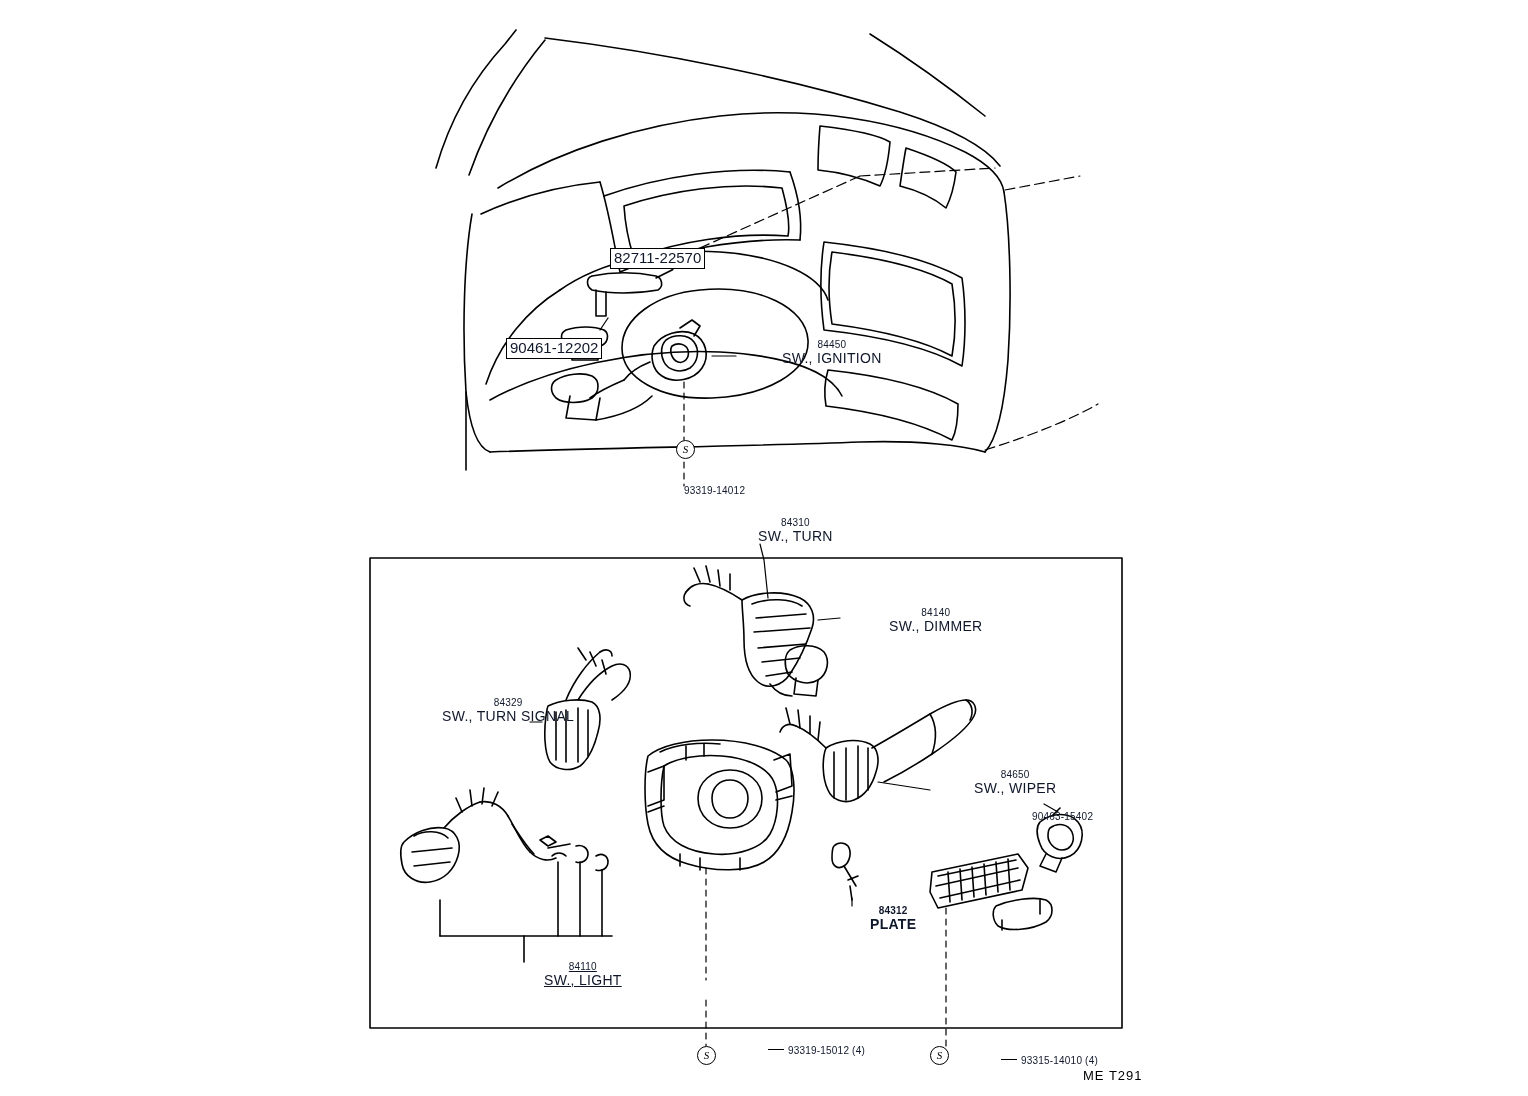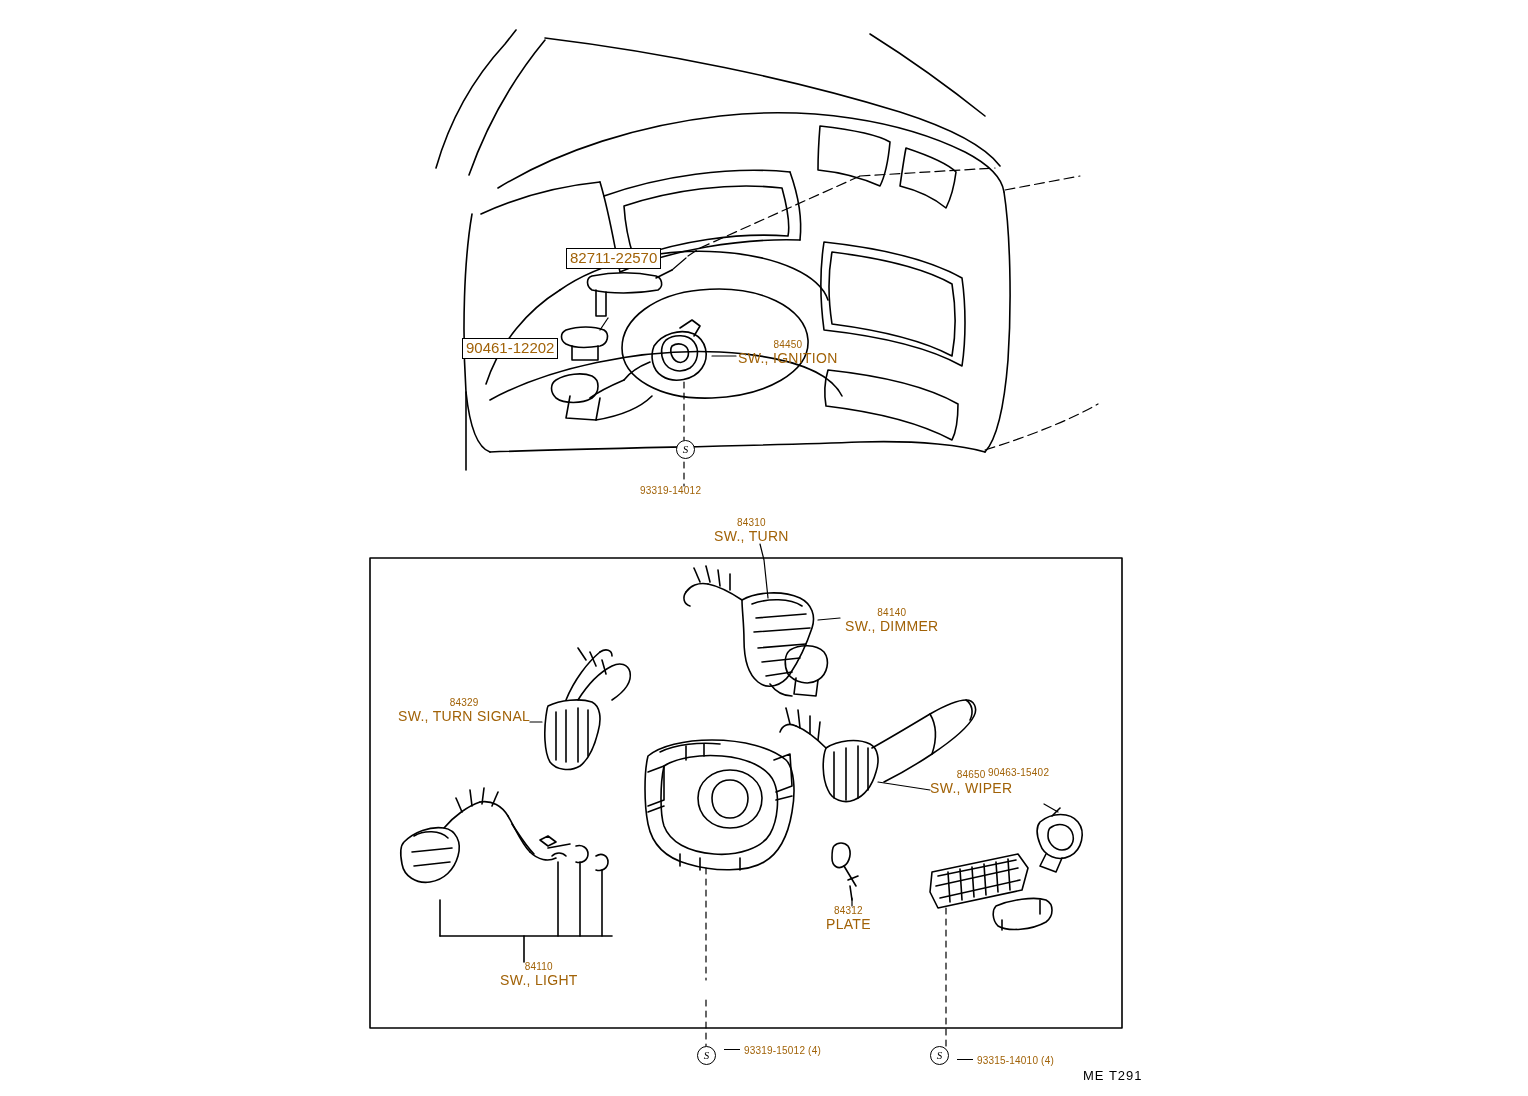--- a/index.html
+++ b/index.html
@@ -10,23 +10,24 @@
   #page {
     position: relative;
     width: 1528px;
     height: 1096px;
     background: #ffffff;
     font-family: "Liberation Sans", sans-serif;
     overflow: hidden;
   }
   .lbl {
     position: absolute;
-    color: #a16207;
+    color: #0f172a;
     white-space: nowrap;
     line-height: 1.05;
+    margin-left: 44px;
   }
   .pn {
     font-size: 10px;
     letter-spacing: 0.2px;
   }
   .desc {
     font-size: 14px;
     letter-spacing: 0.3px;
   }
   .boxed {
@@ -310,30 +311,30 @@
   <div class="lbl centerlbl" style="left:398px; top:698px;">
     <div class="pn">84329</div>
     <div class="desc">SW., TURN SIGNAL</div>
   </div>
 
   <div class="lbl centerlbl" style="left:930px; top:770px;">
     <div class="pn">84650</div>
     <div class="desc">SW., WIPER</div>
   </div>
 
-  <div class="lbl pn" style="left:988px; top:768px;">
+  <div class="lbl pn" style="left:988px; top:812px;">
     <span>90463-15402</span>
   </div>
 
-  <div class="lbl centerlbl" style="left:826px; top:906px;">
+  <div class="lbl centerlbl" style="left:826px; top:906px;font-weight:bold;">
     <div class="pn">84312</div>
     <div class="desc">PLATE</div>
   </div>
 
-  <div class="lbl centerlbl" style="left:500px; top:962px;">
+  <div class="lbl centerlbl" style="left:500px; top:962px;text-decoration:underline;">
     <div class="pn">84110</div>
     <div class="desc">SW., LIGHT</div>
   </div>
 
   <div class="s-mark" style="left:697px; top:1046px;">
     <span>S</span>
   </div>
   <div class="lbl pn" style="left:724px; top:1046px;text-align:right;">
     <span style="display:inline-block; width:16px; border-top:1.4px solid #000; vertical-align:4px; margin-right:4px;"></span><span>93319-15012 (4)</span>
   </div>

